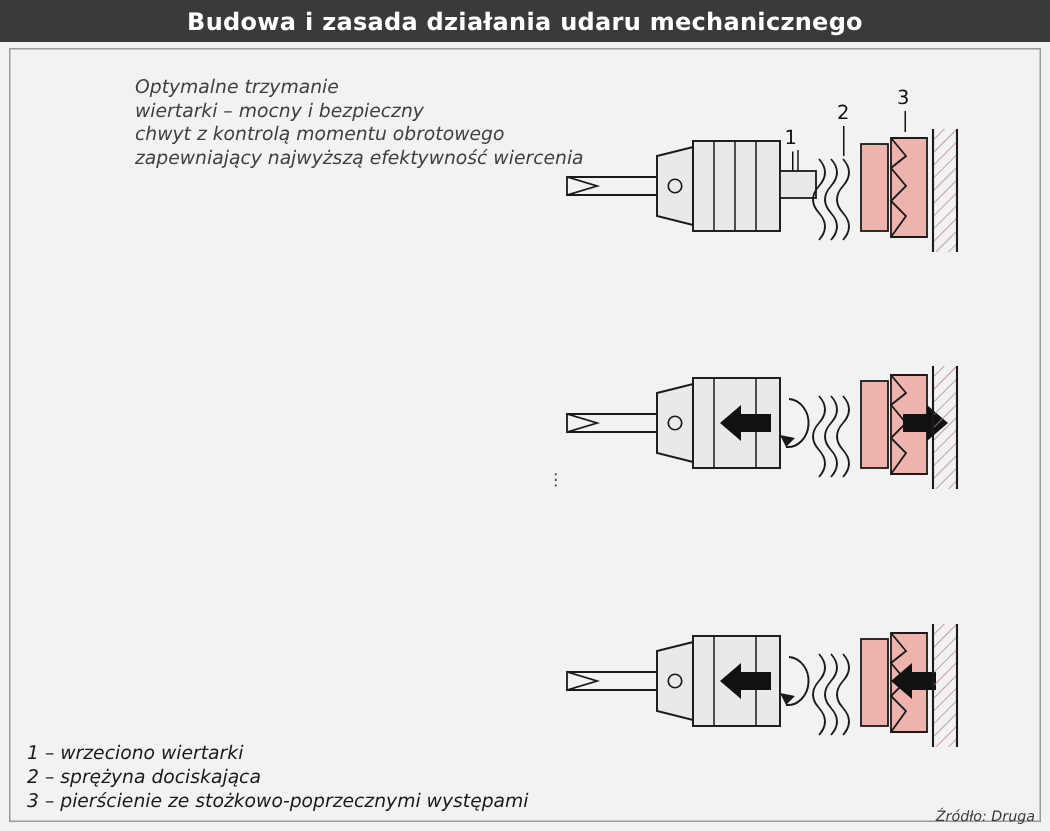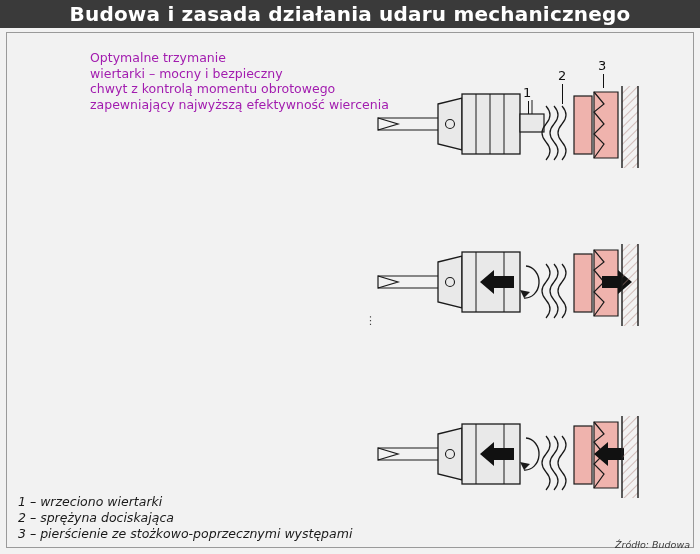--- a/index.html
+++ b/index.html
@@ -22,42 +22,43 @@
     top: 0;
     width: 700px;
     height: 28px;
     background: #3a3a3a;
     display: flex;
     align-items: center;
     justify-content: center;
   }
   #title-bar .title-text {
     color: #ffffff;
-    font-size: 20px;
+    font-size: 16px;
     font-weight: bold;
     letter-spacing: 0.2px;
     font-family: "DejaVu Sans", sans-serif;
   }
   
   #frame {
     position: absolute;
     left: 6px;
     top: 32px;
     width: 688px;
     height: 516px;
     border: 1px solid #9a9a9a;
     box-sizing: border-box;
     background: #f2f2f2;
   }
   
   .para {
     position: absolute;
+    font-style: italic;
     font-size: 12.5px;
     line-height: 15.5px;
-    color: #a21caf;
+    color: #404040;
     font-family: "DejaVu Sans", sans-serif;
     white-space: pre-line;
   }
   #para-1 { left: 90px; top: 50px; width: 330px; }
   #para-2 { left: 110px; top: 178px; width: 340px; }
   .legend-line {
     position: absolute;
     font-style: italic;
     font-size: 12.5px;
     line-height: 16px;
@@ -276,15 +277,15 @@
         <rect x="252" y="4" width="16" height="82" fill="url(#hatch3)" stroke="none"></rect>
         <line x1="252" y1="4" x2="252" y2="86" stroke="#1a1a1a" stroke-width="1.4"></line>
         <line x1="268" y1="4" x2="268" y2="86" stroke="#1a1a1a" stroke-width="1.4"></line>
       </g>
     </svg>
   </div>
 
   <div class="legend-line" id="legend">1 – wrzeciono wiertarki
 2 – sprężyna dociskająca
 3 – pierścienie ze stożkowo-poprzecznymi występami</div>
-  <div id="source">Źródło: Budowa</div>
+  <div id="source">Źródło: Druga</div>
 
 </div>
 
 </body></html>

